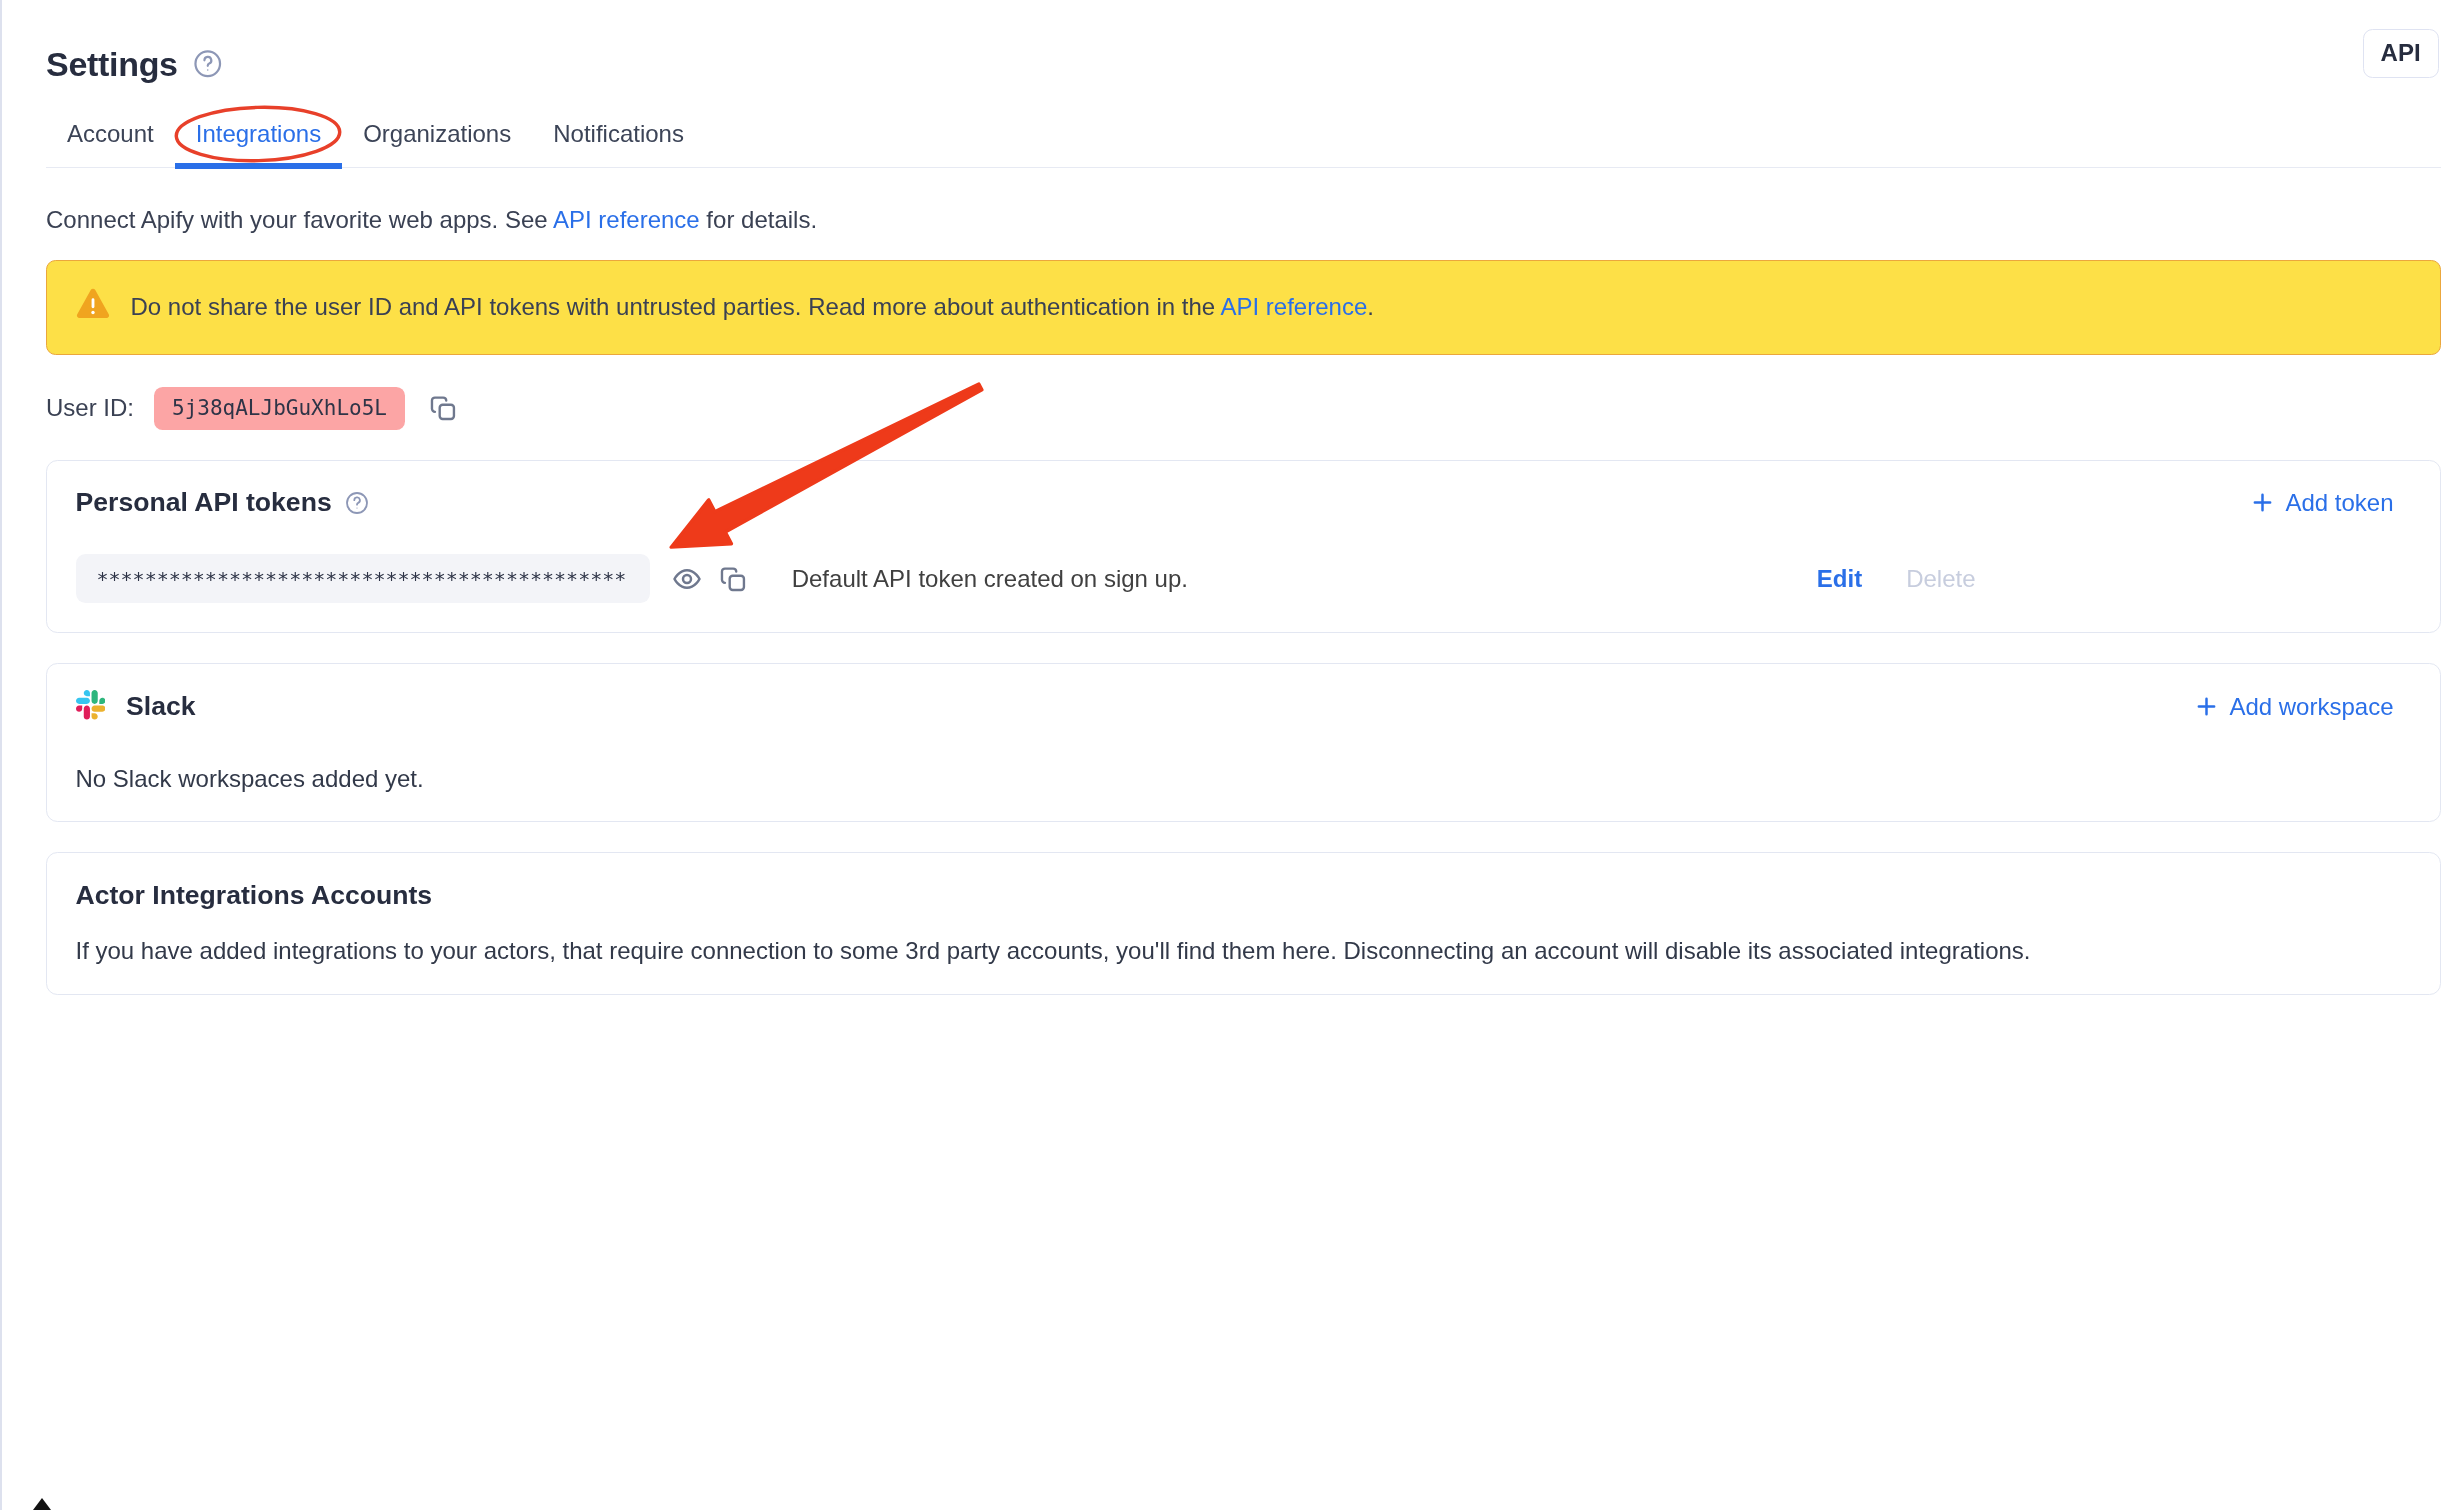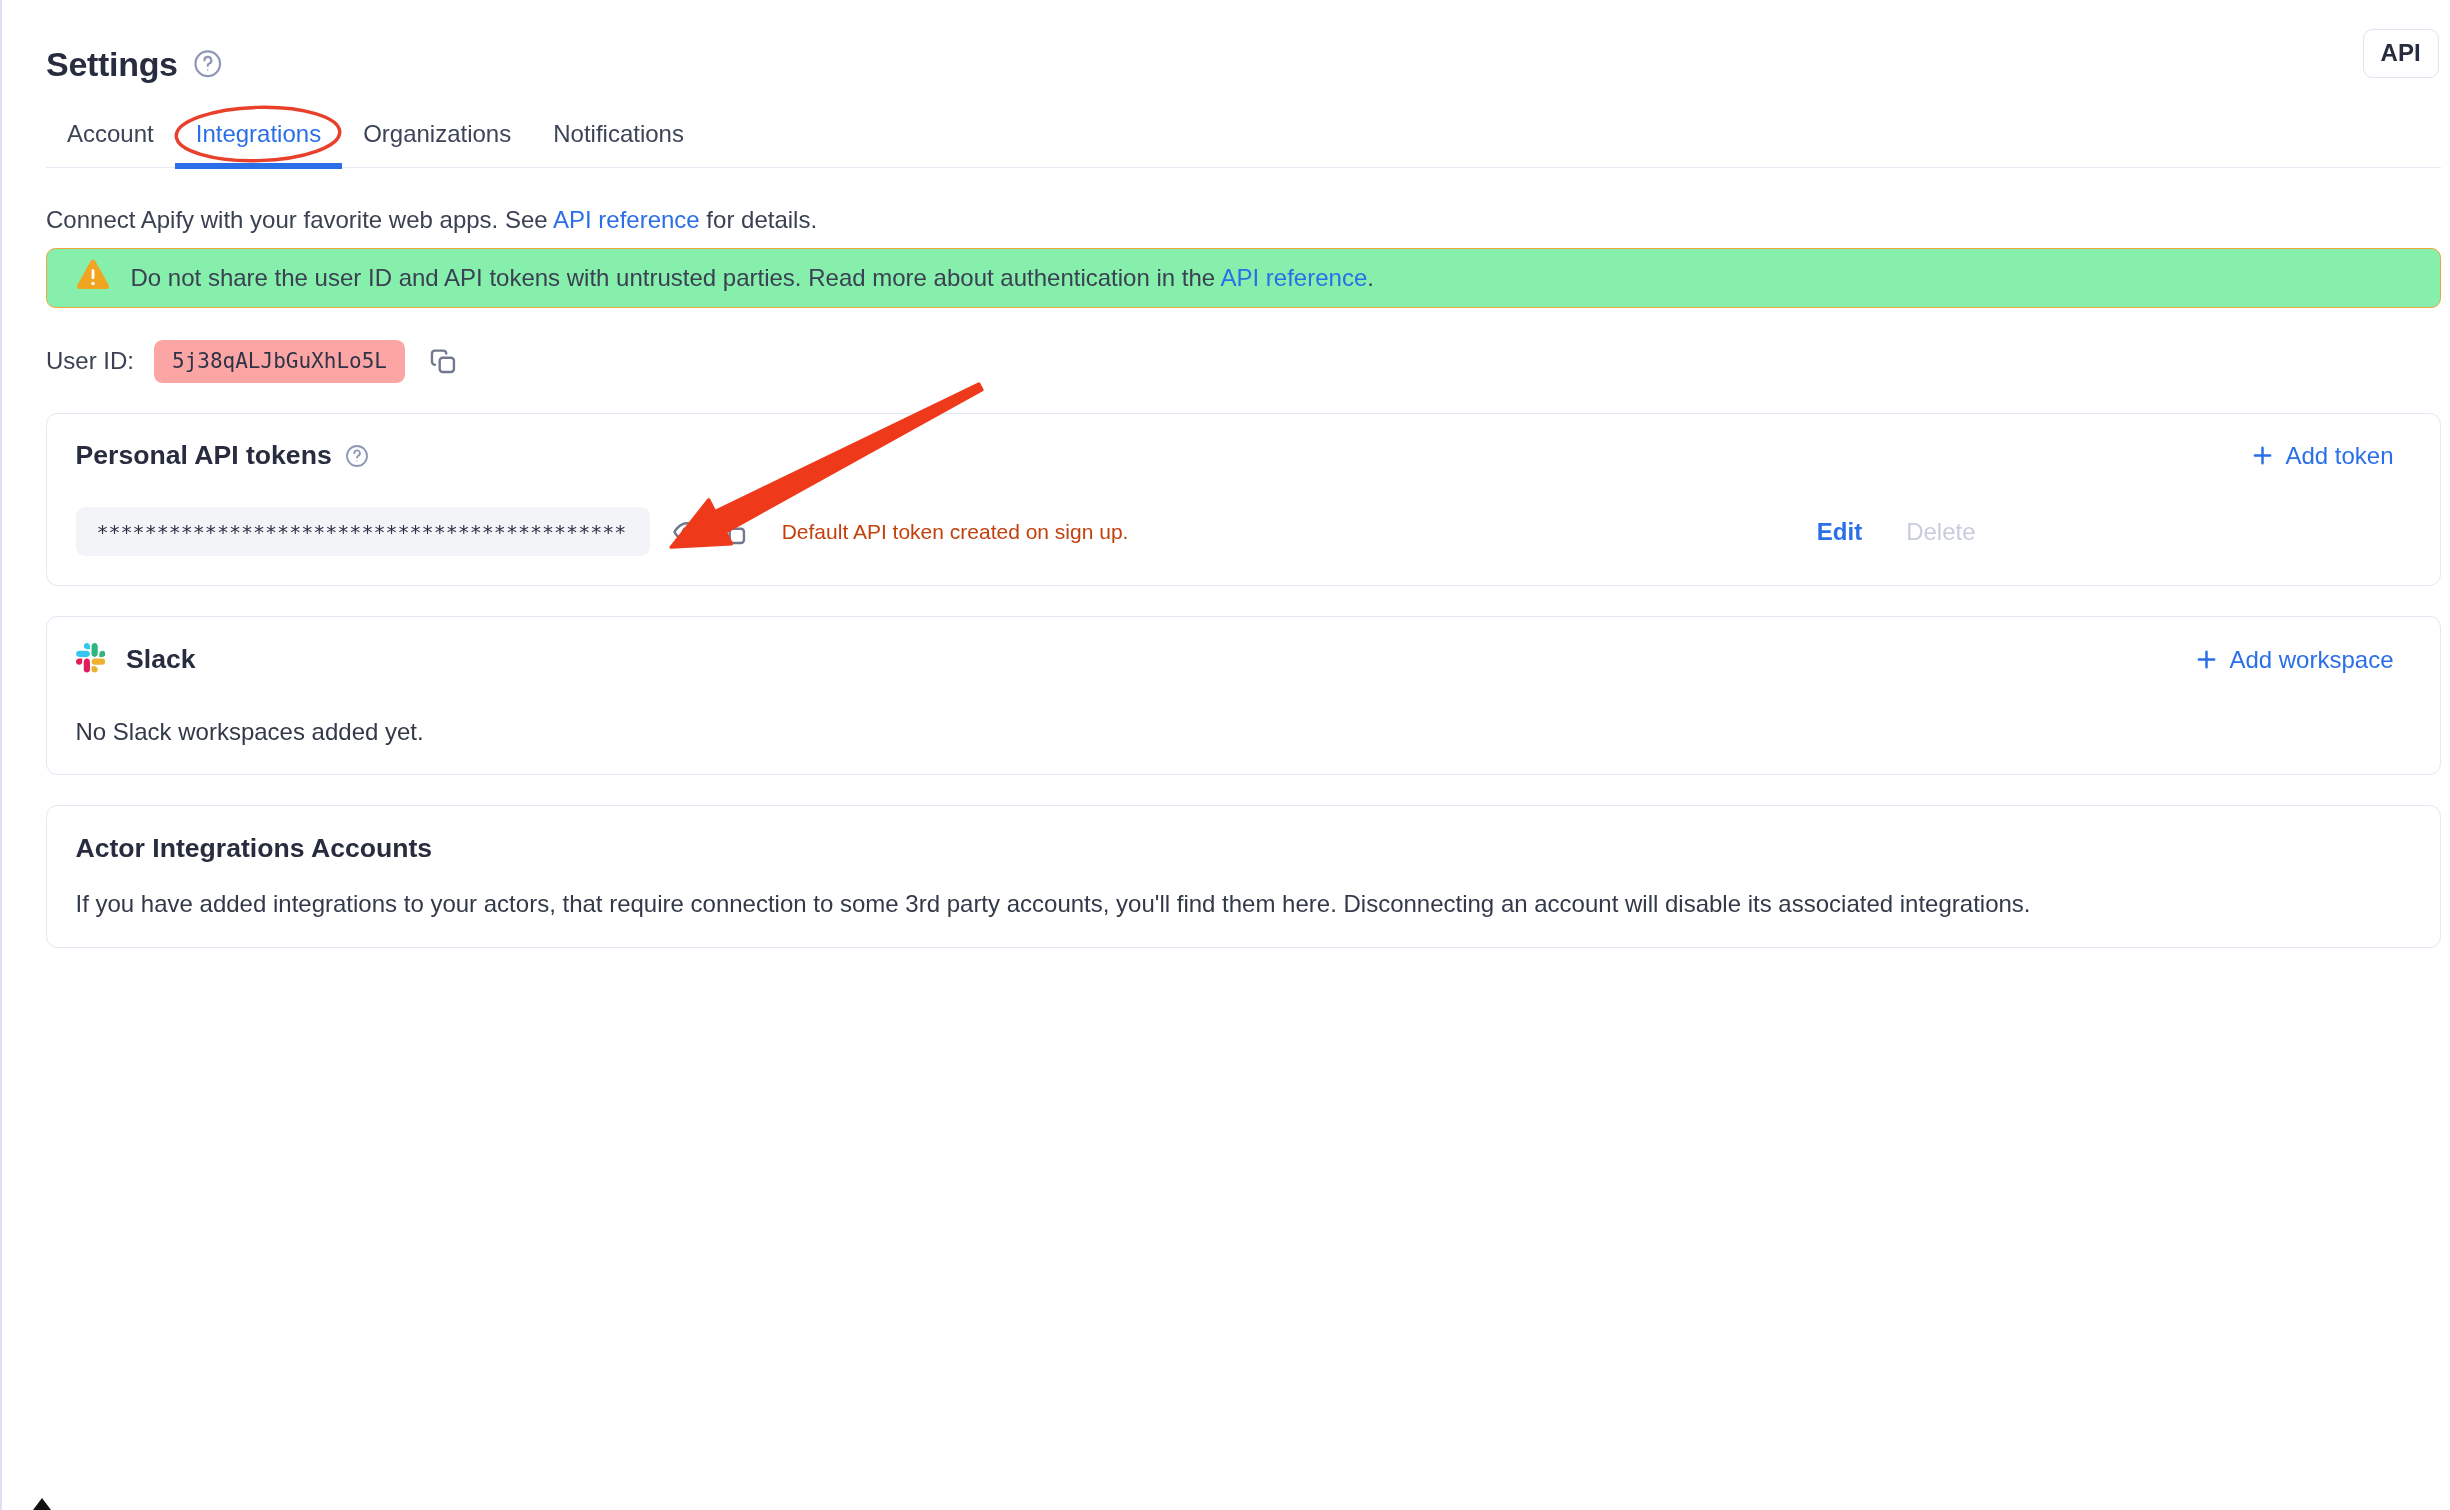--- a/index.html
+++ b/index.html
@@ -37,21 +37,21 @@
     position:absolute; left:50%; top:46%; transform:translate(-50%,-50%) rotate(-1.5deg);
     pointer-events:none;
   }
 
   
   .intro { margin-top:38px; font-size:24px; color:#3a4153; }
   .link { color:#2a6fe8; text-decoration:none; cursor:pointer; }
 
   
   .warning {
-    margin-top:14px; height:60px; background:#86efac; border:1.9px solid #eba73c;
+    margin-top:26px; height:95px; background:#fde047; border:1.9px solid #eba73c;
     border-radius:9.5px; display:flex; align-items:center; gap:21px; padding:0 28.5px;
     font-size:24px; color:#3a4153;
   }
 
   
   .userid-row { margin-top:32px; display:flex; align-items:center; gap:20px; font-size:24px; }
   .userid-pill {
     background:#fca5a5; border-radius:8.6px; padding:9.5px 18px;
     font-family:"DejaVu Sans Mono", monospace; font-size:21px; color:#2e3447;
   }
@@ -68,21 +68,21 @@
   }
 
   .token-row { margin-top:36px; display:flex; align-items:center; }
   .token-pill {
     width:574px; background:#f3f4f8; border-radius:9.5px; padding:12.4px 21px;
     font-family:"DejaVu Sans Mono", monospace; font-size:20px; color:#2e3447;
     white-space:nowrap; overflow:hidden;
   }
   .token-row .icon-btn.eye { margin-left:19px; }
   .token-row .icon-btn.copy { margin-left:9.5px; }
-  .token-desc { margin-left:30px; font-size:21px; color:#c2410c; }
+  .token-desc { margin-left:40px; font-size:24px; color:#404040; }
   .token-actions { margin-left:auto; margin-right:418px; display:flex; gap:44px; font-size:24px; }
   .action-edit { color:#2a6fe8; font-weight:600; background:none; border:none; font-size:24px; cursor:pointer; font-family:"Liberation Sans",sans-serif; }
   .action-delete { color:#c7cdde; font-weight:500; background:none; border:none; font-size:24px; cursor:default; font-family:"Liberation Sans",sans-serif; }
 
   .slack-header { display:flex; align-items:center; gap:21px; }
   .empty-text { margin-top:42px; font-size:24px; color:#323949; }
   .card-desc { margin-top:26.6px; font-size:24px; color:#323949; }
 
   
   .arrow-overlay { position:absolute; left:0; top:0; width:2450px; height:1511px; pointer-events:none; z-index:20; }

